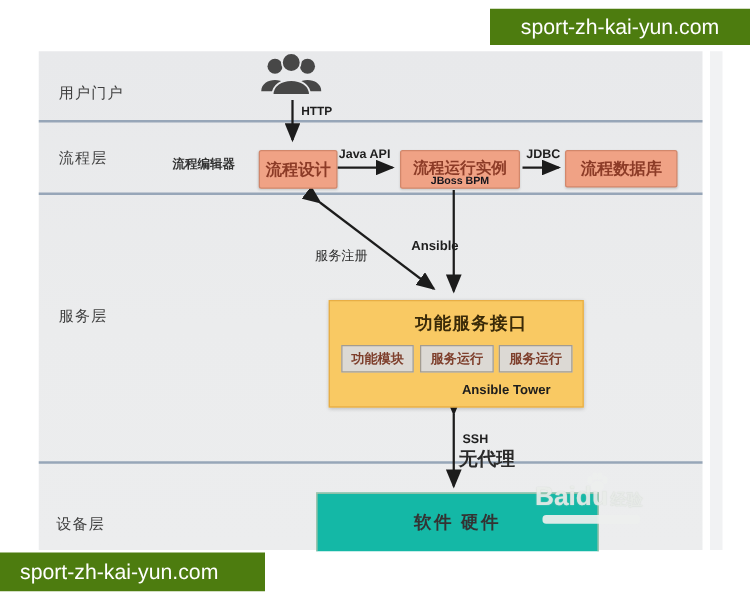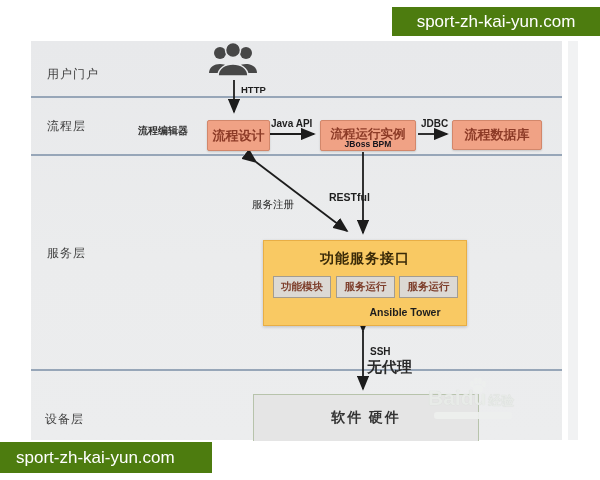--- a/index.html
+++ b/index.html
@@ -54,37 +54,37 @@
     font-size:8.5px;color:#15151d;font-family:"Liberation Sans","DejaVu Sans",sans-serif;
   }
   .node-db{left:452px;top:120px;width:88px;height:28px;font-size:13px;}
 
   .iface{
     position:absolute;left:263px;top:240px;width:202px;height:84px;
     background:#f9c963;border:1px solid #e8ae45;box-shadow:0 1px 3px rgba(0,0,0,.2);
   }
   .iface-title{
     position:absolute;left:0;top:9px;width:100%;text-align:center;
-    font-size:14px;font-weight:700;color:#3a2a08;letter-spacing:1px;
+    font-size:14px;font-weight:700;color:#3a2a08;letter-spacing:1px;padding-left:12px;
   }
   .module{
     position:absolute;top:35px;height:20px;background:#dcd9d4;border:1px solid #a39c90;
     color:#7e3f2c;font-weight:700;font-size:10.5px;display:flex;align-items:center;justify-content:center;
   }
   .mod-1{left:9px;width:56px;}
   .mod-2{left:72px;width:57px;}
   .mod-3{left:135px;width:57px;}
   .iface-footer{
     position:absolute;left:0;bottom:7px;width:100%;text-align:center;
     font-size:10.5px;font-weight:700;color:#1d1d1d;font-family:"Liberation Sans","DejaVu Sans",sans-serif;padding-left:40px;
   }
 
   .device-box{
     position:absolute;left:253px;top:394px;width:224px;height:46px;
-    background:#e5e5e5;border:1px solid #b7c3ab;border-bottom:none;
+    background:#14b8a6;border:1px solid #b7c3ab;border-bottom:none;
     display:flex;align-items:center;justify-content:center;
     font-size:14px;font-weight:700;color:#333;letter-spacing:2px;
   }
 
   .baidu-wm{
     position:absolute;left:428px;top:386px;width:110px;height:42px;opacity:.92;
     font-family:"Liberation Sans","DejaVu Sans",sans-serif;pointer-events:none;
   }
   .baidu-wm .word{
     font-size:21px;font-weight:700;color:#e9ece9;text-shadow:0 0 1px #ccd2cc;letter-spacing:0;margin-top:10px;
@@ -148,21 +148,21 @@
       <line x1="256" y1="162" x2="347" y2="231" marker-start="url(#ah)" marker-end="url(#ah)"></line>
       <line x1="363" y1="152" x2="363" y2="233" marker-end="url(#ah)"></line>
       <line x1="363" y1="331" x2="363" y2="389" marker-start="url(#ah)" marker-end="url(#ah)"></line>
     </g>
   </svg>
 
   <div class="edge-label lab-http">HTTP</div>
   <div class="edge-label lab-javaapi">Java API</div>
   <div class="edge-label lab-jdbc">JDBC</div>
   <div class="edge-label lab-register">服务注册</div>
-  <div class="edge-label lab-restful">RESTful</div>
+  <div class="edge-label lab-restful">Ansible</div>
   <div class="edge-label lab-ssh">SSH</div>
   <div class="edge-label lab-agentless">无代理</div>
   <div class="edge-label lab-editor">流程编辑器</div>
 
   <div class="node node-design">流程设计</div>
 
   <div class="node node-runtime">
     <span>流程运行实例</span>
     <span class="engine">JBoss BPM</span>
   </div>

